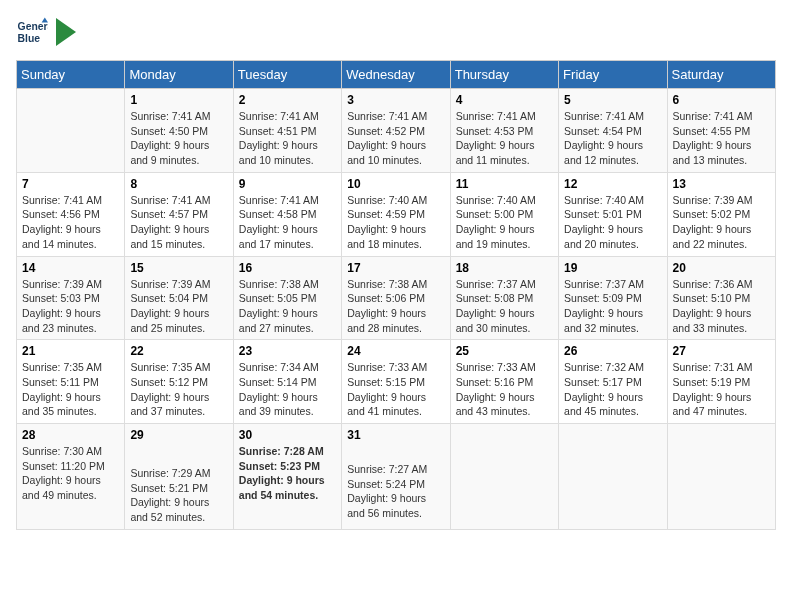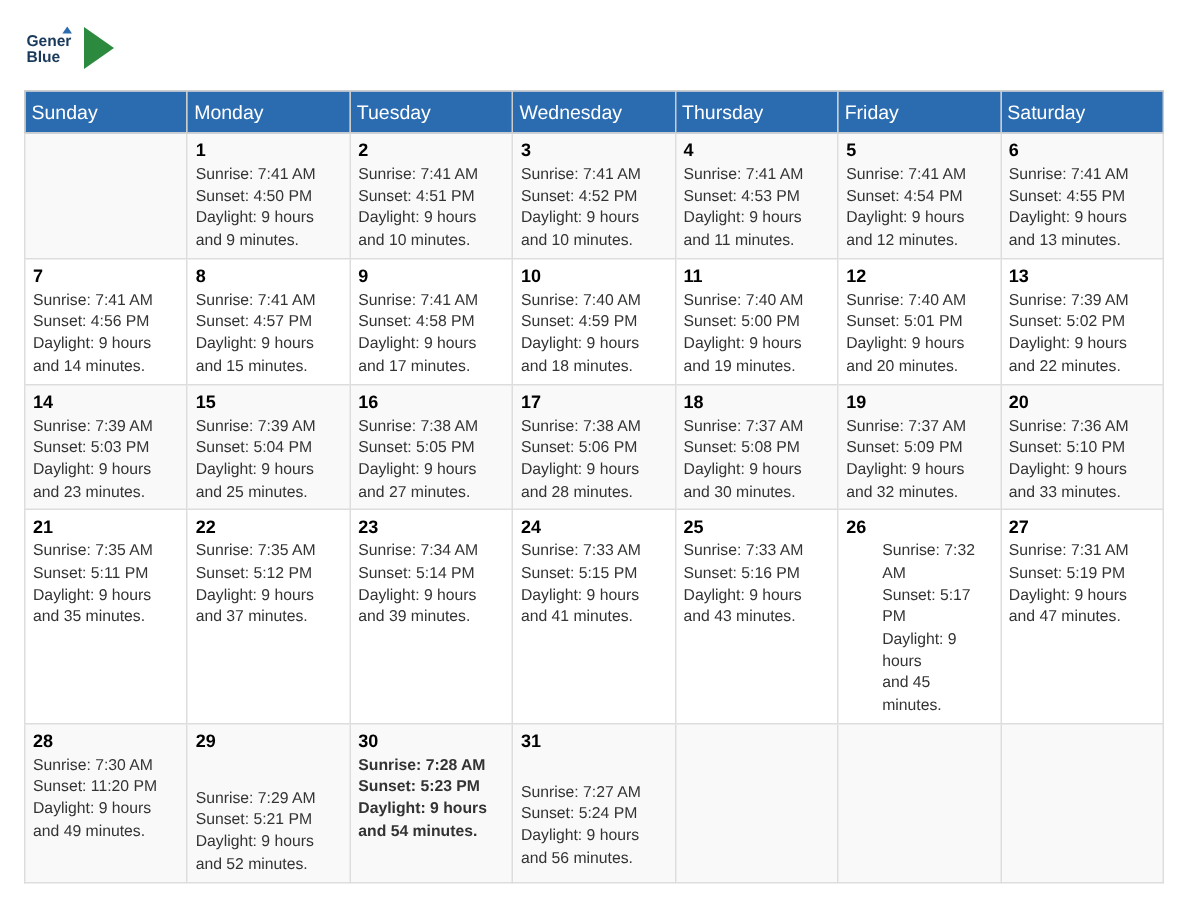--- a/index.html
+++ b/index.html
@@ -295,21 +295,21 @@
         </td>
         <td>
           <span class="day-number">25</span>
           <div class="day-info" style="white-space: pre-line;">Sunrise: 7:33 AM
 Sunset: 5:16 PM
 Daylight: 9 hours
 and 43 minutes.</div>
         </td>
         <td>
           <span class="day-number">26</span>
-          <div class="day-info" style="white-space: pre-line; margin-left: 24px;">Sunrise: 7:32 AM
+          <div class="day-info" style="white-space: pre-line;">Sunrise: 7:32 AM
 Sunset: 5:17 PM
 Daylight: 9 hours
 and 45 minutes.</div>
         </td>
         <td>
           <span class="day-number">27</span>
           <div class="day-info" style="white-space: pre-line;">Sunrise: 7:31 AM
 Sunset: 5:19 PM
 Daylight: 9 hours
 and 47 minutes.</div>

